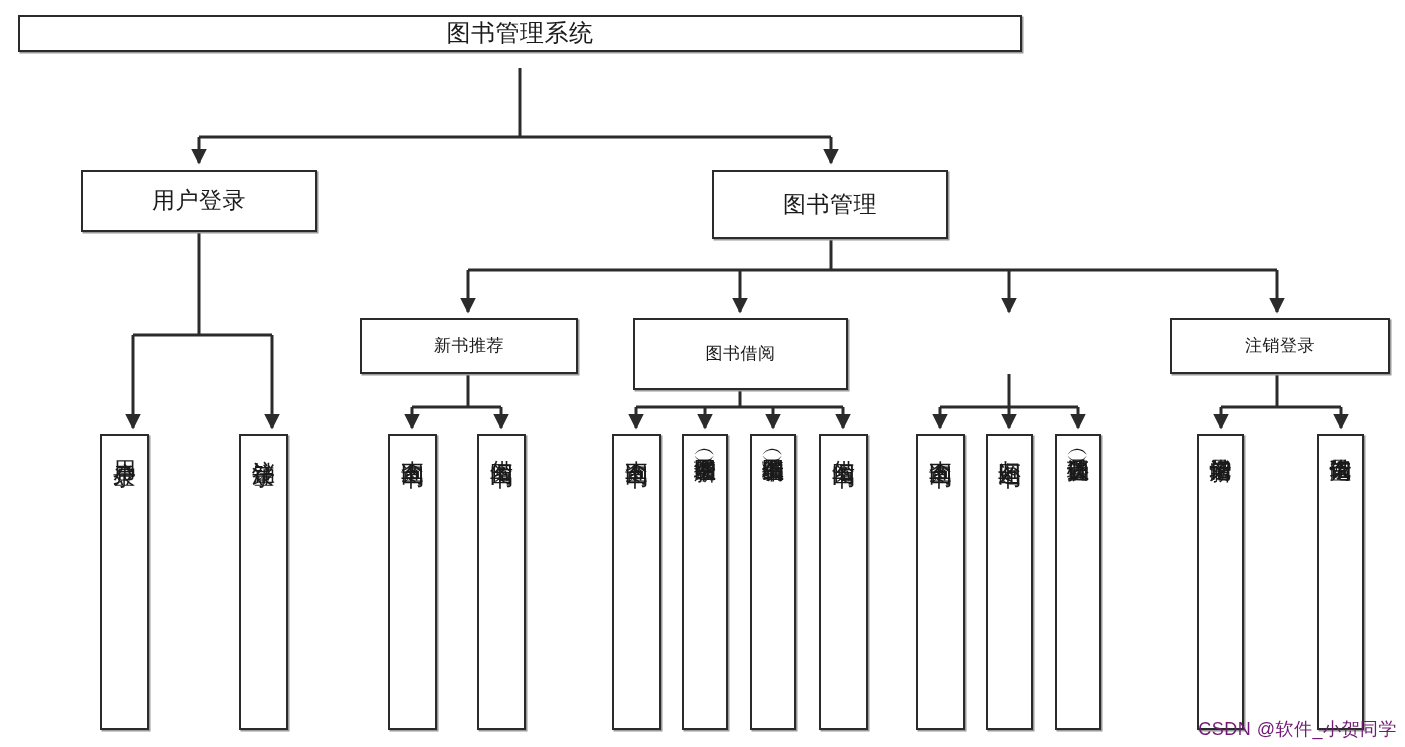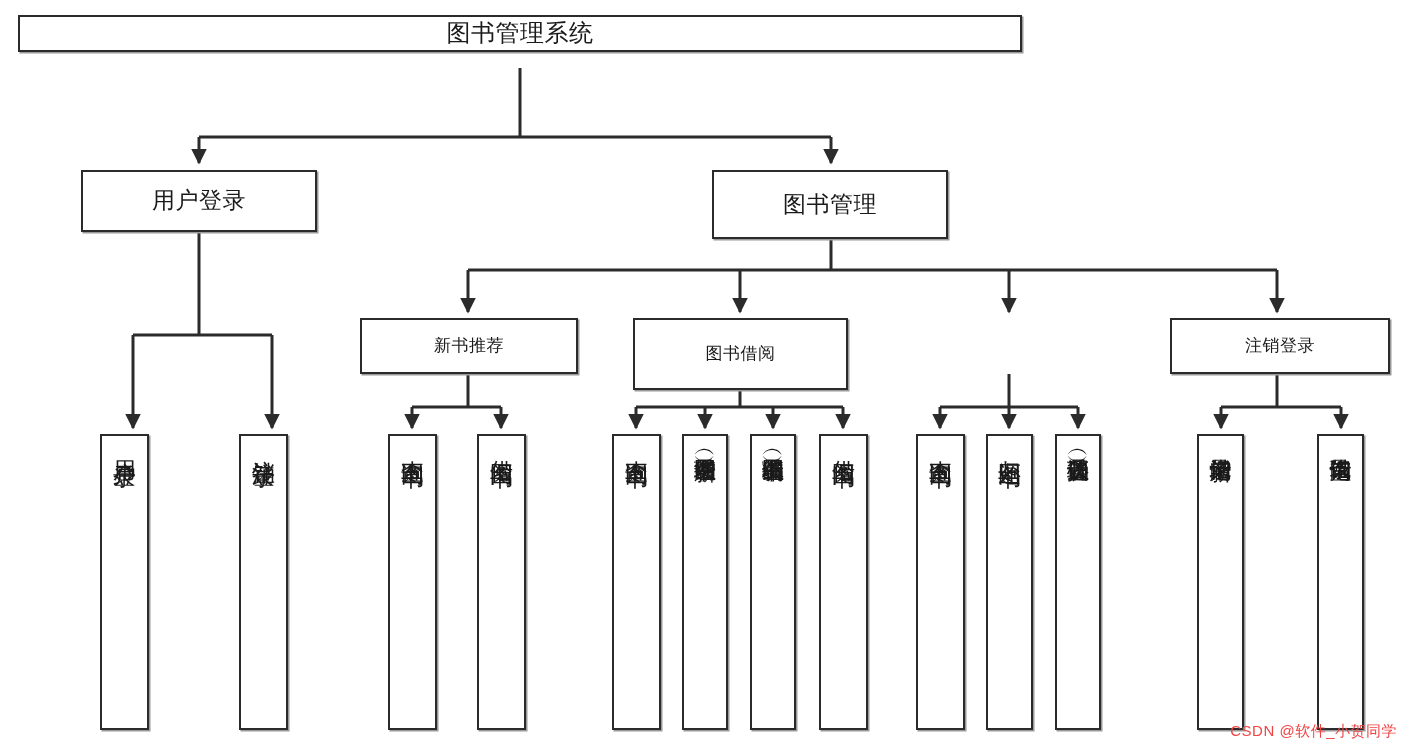--- a/index.html
+++ b/index.html
@@ -69,22 +69,22 @@
     white-space: nowrap;
   }
   .node.leaf.tight .node-label {
     font-size: 22px;
     letter-spacing: 0px;
   }
   #watermark {
     position: absolute;
     right: 8px;
     bottom: 6px;
-    font-size: 15px;
-    color: #ef4444;
+    font-size: 18px;
+    color: #701a75;
     letter-spacing: 0.5px;
     z-index: 5;
     white-space: nowrap;
   }
 </style>
 </head>
 <body>
 
 <div id="diagram-root">
 

